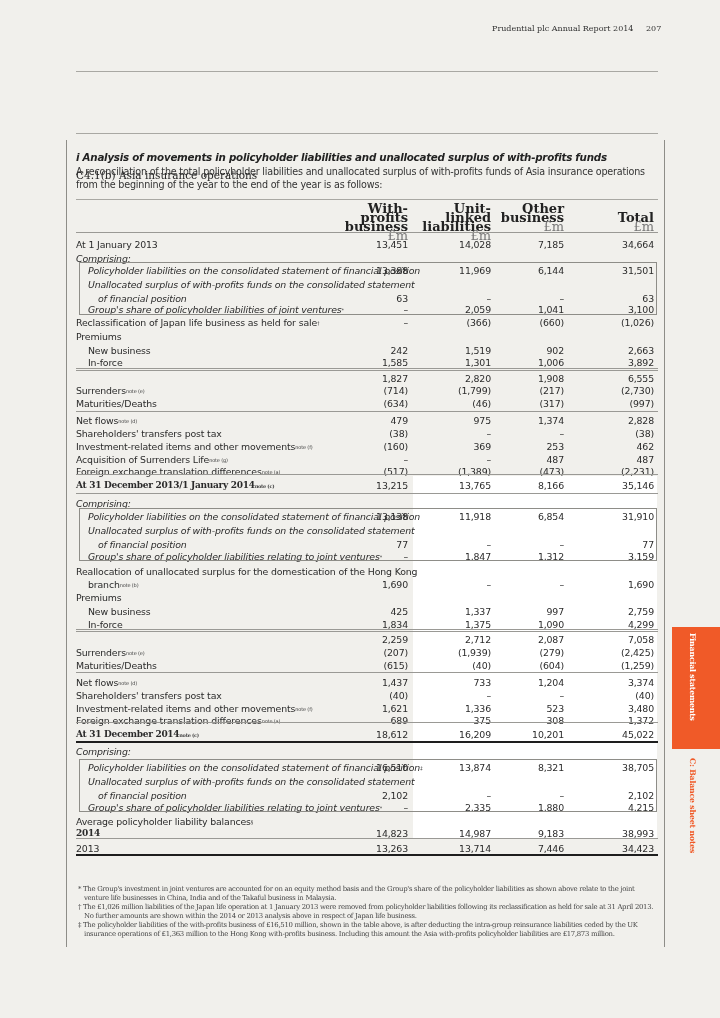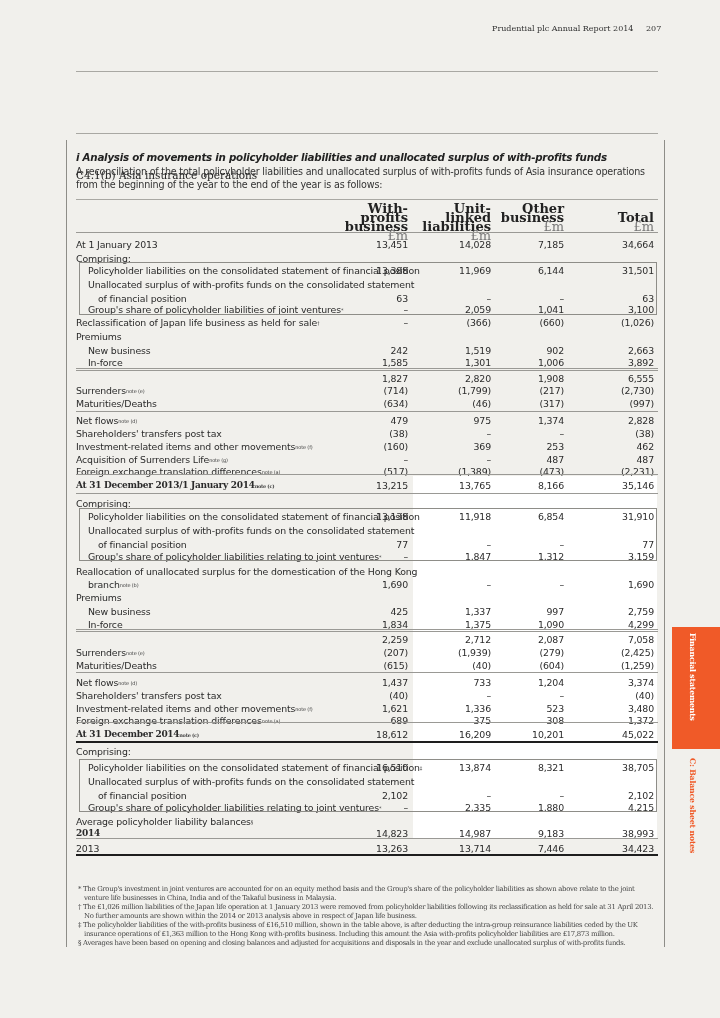--- a/index.html
+++ b/index.html
@@ -18,21 +18,21 @@
 
   .whitebg { position:absolute; left:413px; top:476px; width:244px; height:363px; background:#ffffff; }
 
   .colhdr { position:absolute; top:204px; font-family:"DejaVu Serif", serif; font-weight:bold; font-size:13px; line-height:9px; text-align:right; color:#222; }
   .colhdr .unit { font-weight:normal; color:#777; }
 
   .row { position:absolute; left:76px; width:582px; height:13px; font-size:9.4px; line-height:13px; color:#2b2b2b; letter-spacing:-0.15px; }
   .row .lbl { position:absolute; left:0; top:0; white-space:nowrap; }
   .row .lbl.i1 { left:12px; }
   .row .lbl.i2 { left:22px; }
-  .row .lbl.it { }
+  .row .lbl.it { font-style:italic; }
   .row .lbl.bd { font-weight:bold; font-family:"DejaVu Serif", serif; font-size:9px; letter-spacing:-0.3px; }
   .row .v { position:absolute; top:0; text-align:right; width:70px; }
   .row .v.c1 { left:262px; }
   .row .v.c2 { left:345px; }
   .row .v.c3 { left:418px; }
   .row .v.c4 { left:508px; }
   sup { font-size:5px; vertical-align:top; position:relative; top:1px; color:#444; }
 
   .hline { position:absolute; left:76px; width:582px; height:1px; background:#9a9995; }
   .hline.thick { height:2px; background:#1e1e1e; }
@@ -377,19 +377,18 @@
 <div class="hline" style="top:722px;"></div>
 <div class="hline thick" style="top:741px;"></div>
 <div class="box" style="top:759px;height:53px;"></div>
 <div class="hline" style="top:838px;"></div>
 <div class="hline thick" style="top:854px;"></div>
 
 <div class="foot" style="top:885px;">
   <span class="ind">* The Group's investment in joint ventures are accounted for on an equity method basis and the Group's share of the policyholder liabilities as shown above relate to the joint venture life businesses in China, India and of the Takaful business in Malaysia.</span>
   <span class="ind">† The £1,026 million liabilities of the Japan life operation at 1 January 2013 were removed from policyholder liabilities following its reclassification as held for sale at 31 April 2013. No further amounts are shown within the 2014 or 2013 analysis above in respect of Japan life business.</span>
   <span class="ind">‡ The policyholder liabilities of the with-profits business of £16,510 million, shown in the table above, is after deducting the intra-group reinsurance liabilities ceded by the UK insurance operations of £1,363 million to the Hong Kong with-profits business. Including this amount the Asia with-profits policyholder liabilities are £17,873 million.</span>
-  <span class="ind">§ Averages have been based on opening and closing balances and adjusted for acquisitions and disposals in the year and exclude unallocated surplus of with-profits funds.</span>
 </div>
 
 <div class="sidetab">
   <span>Financial statements</span>
 </div>
 <div class="sidelabel">C: Balance sheet notes</div>
 
 </body></html>

